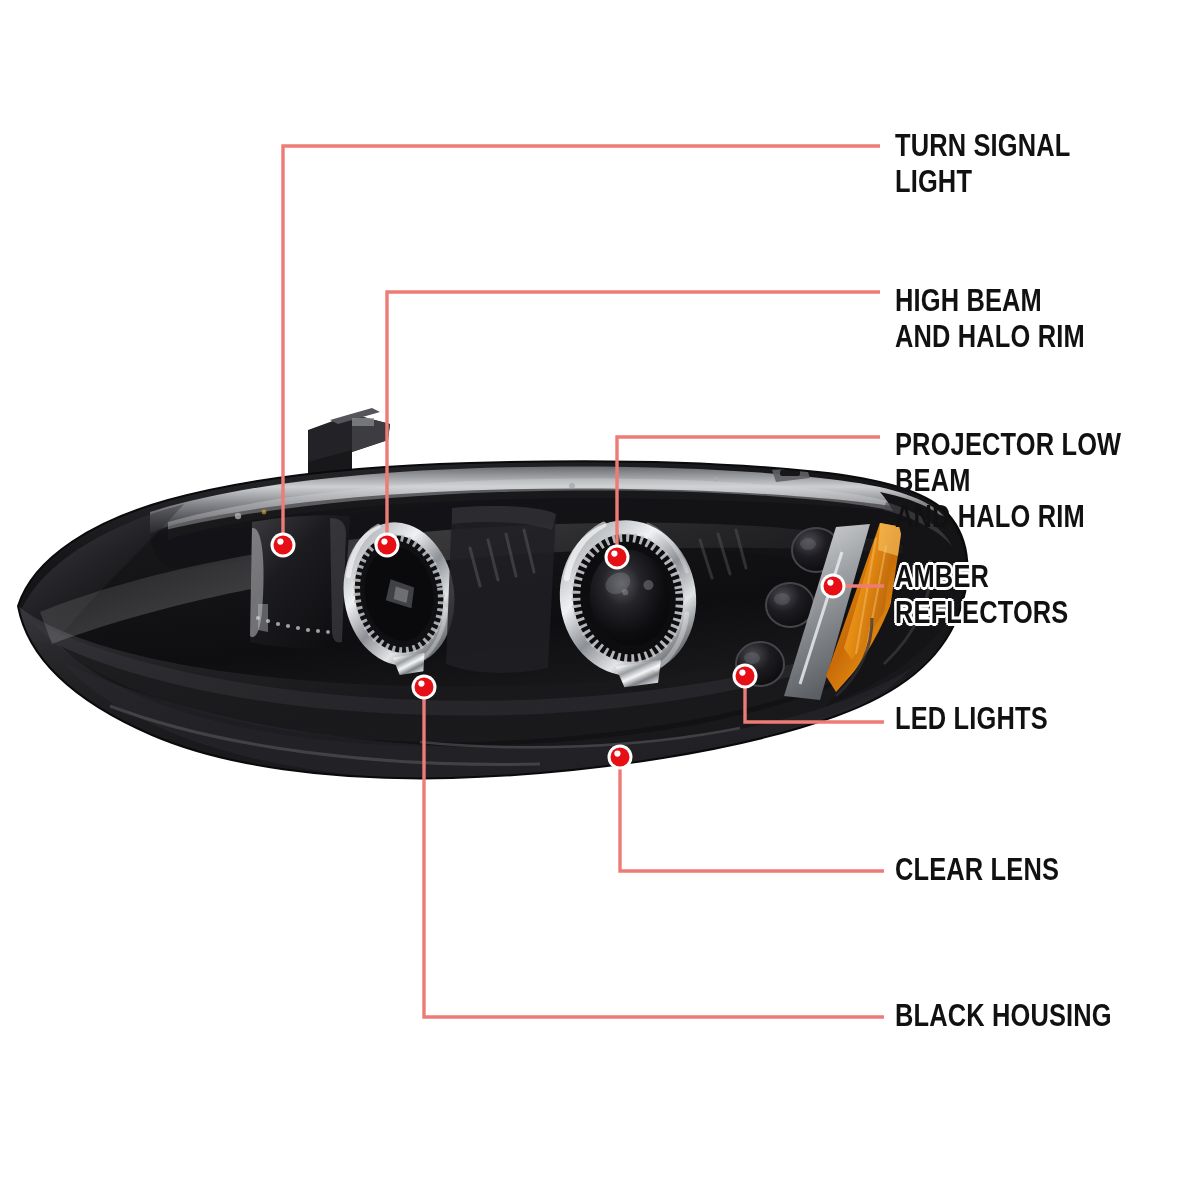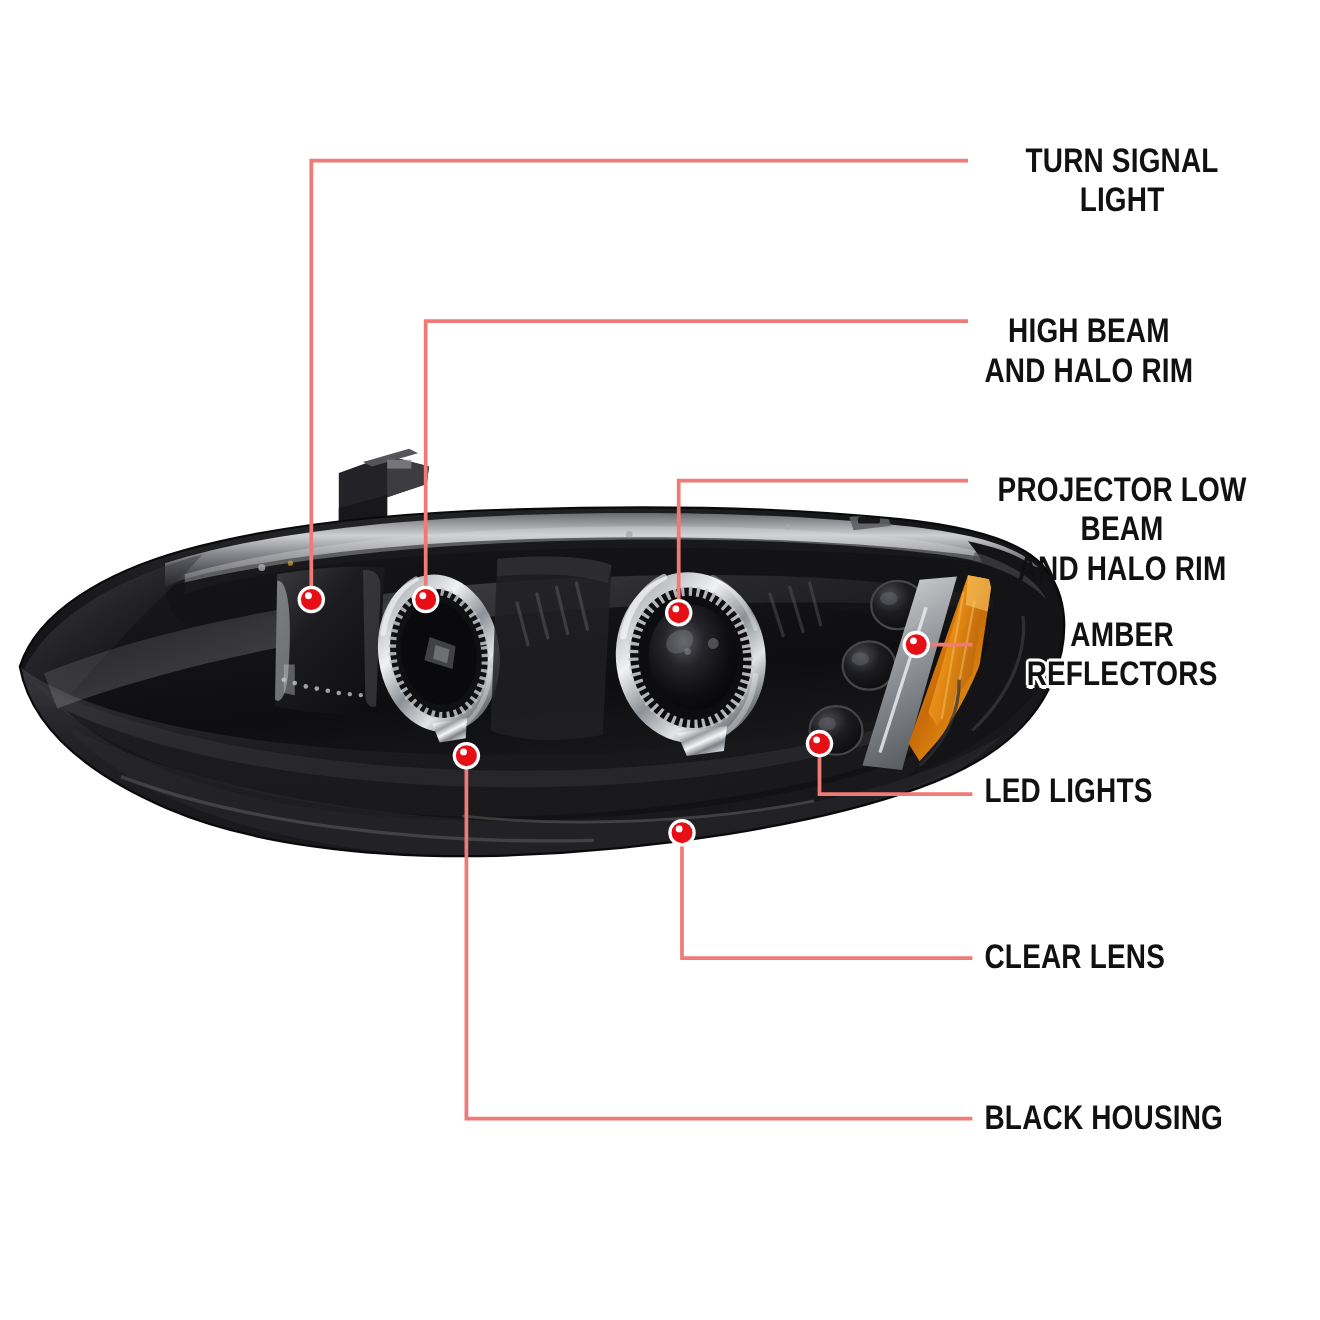--- a/index.html
+++ b/index.html
@@ -10,21 +10,20 @@
   }
   body {
     font-family: "Liberation Sans", sans-serif;
   }
   #stage {
     position: relative;
     width: 1200px;
     height: 1200px;
     background: #ffffff;
     overflow: hidden;
-    text-align: center;
   }
 
   
   .layer {
     position: absolute;
     left: 0;
     top: 0;
     width: 1200px;
     height: 1200px;
   }

